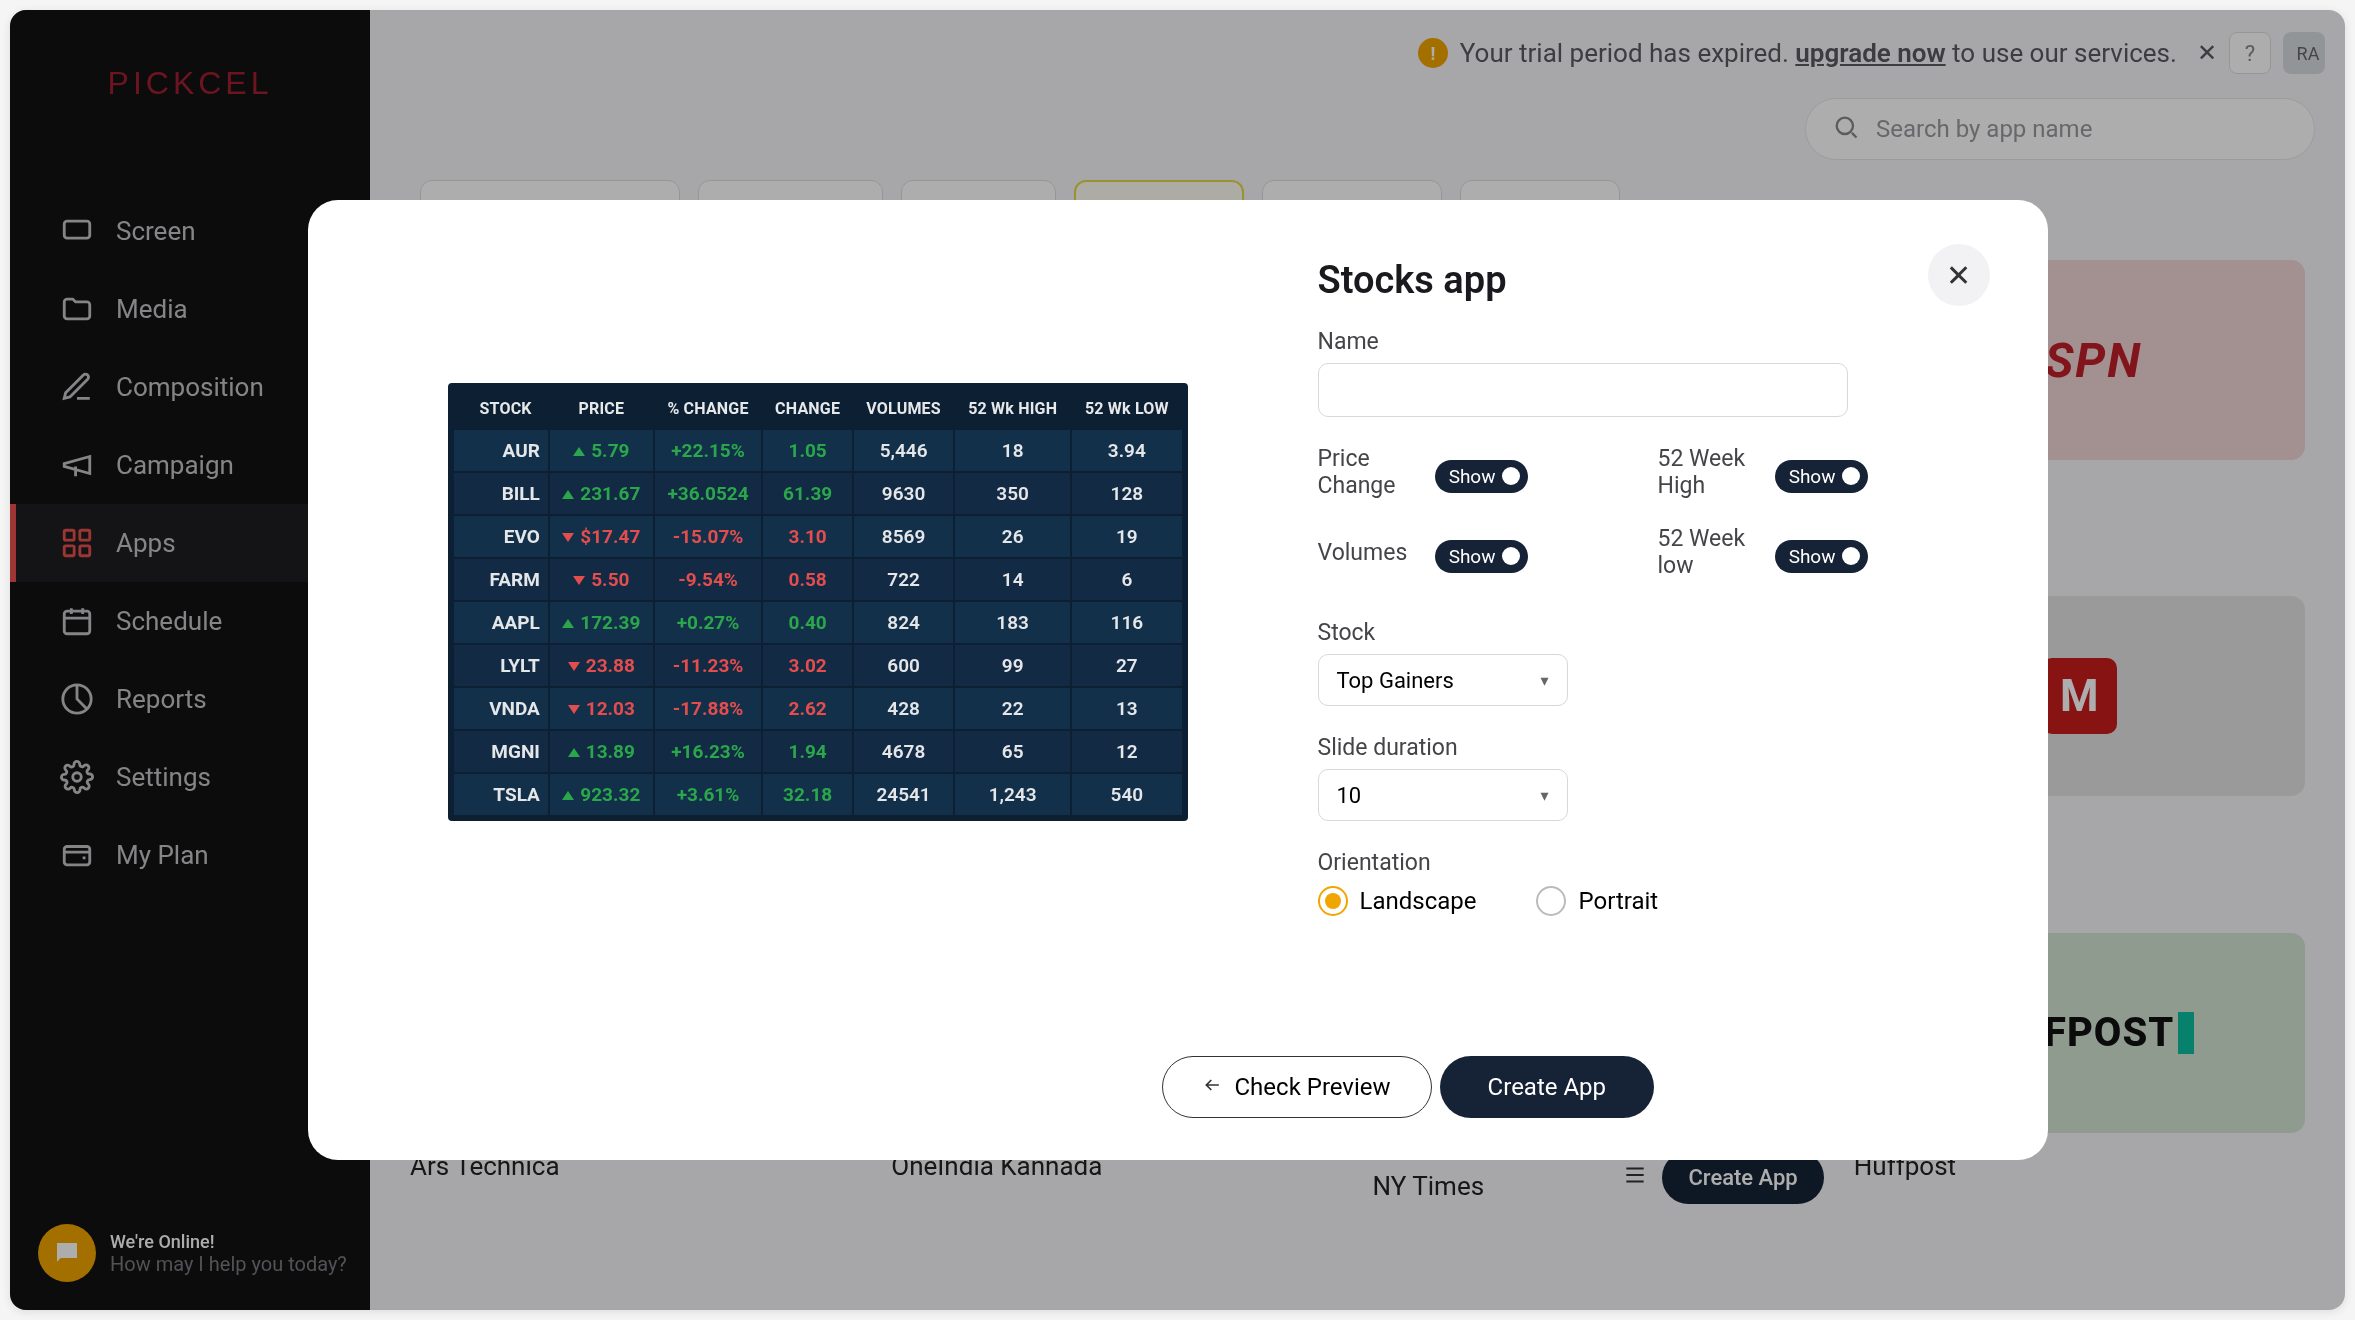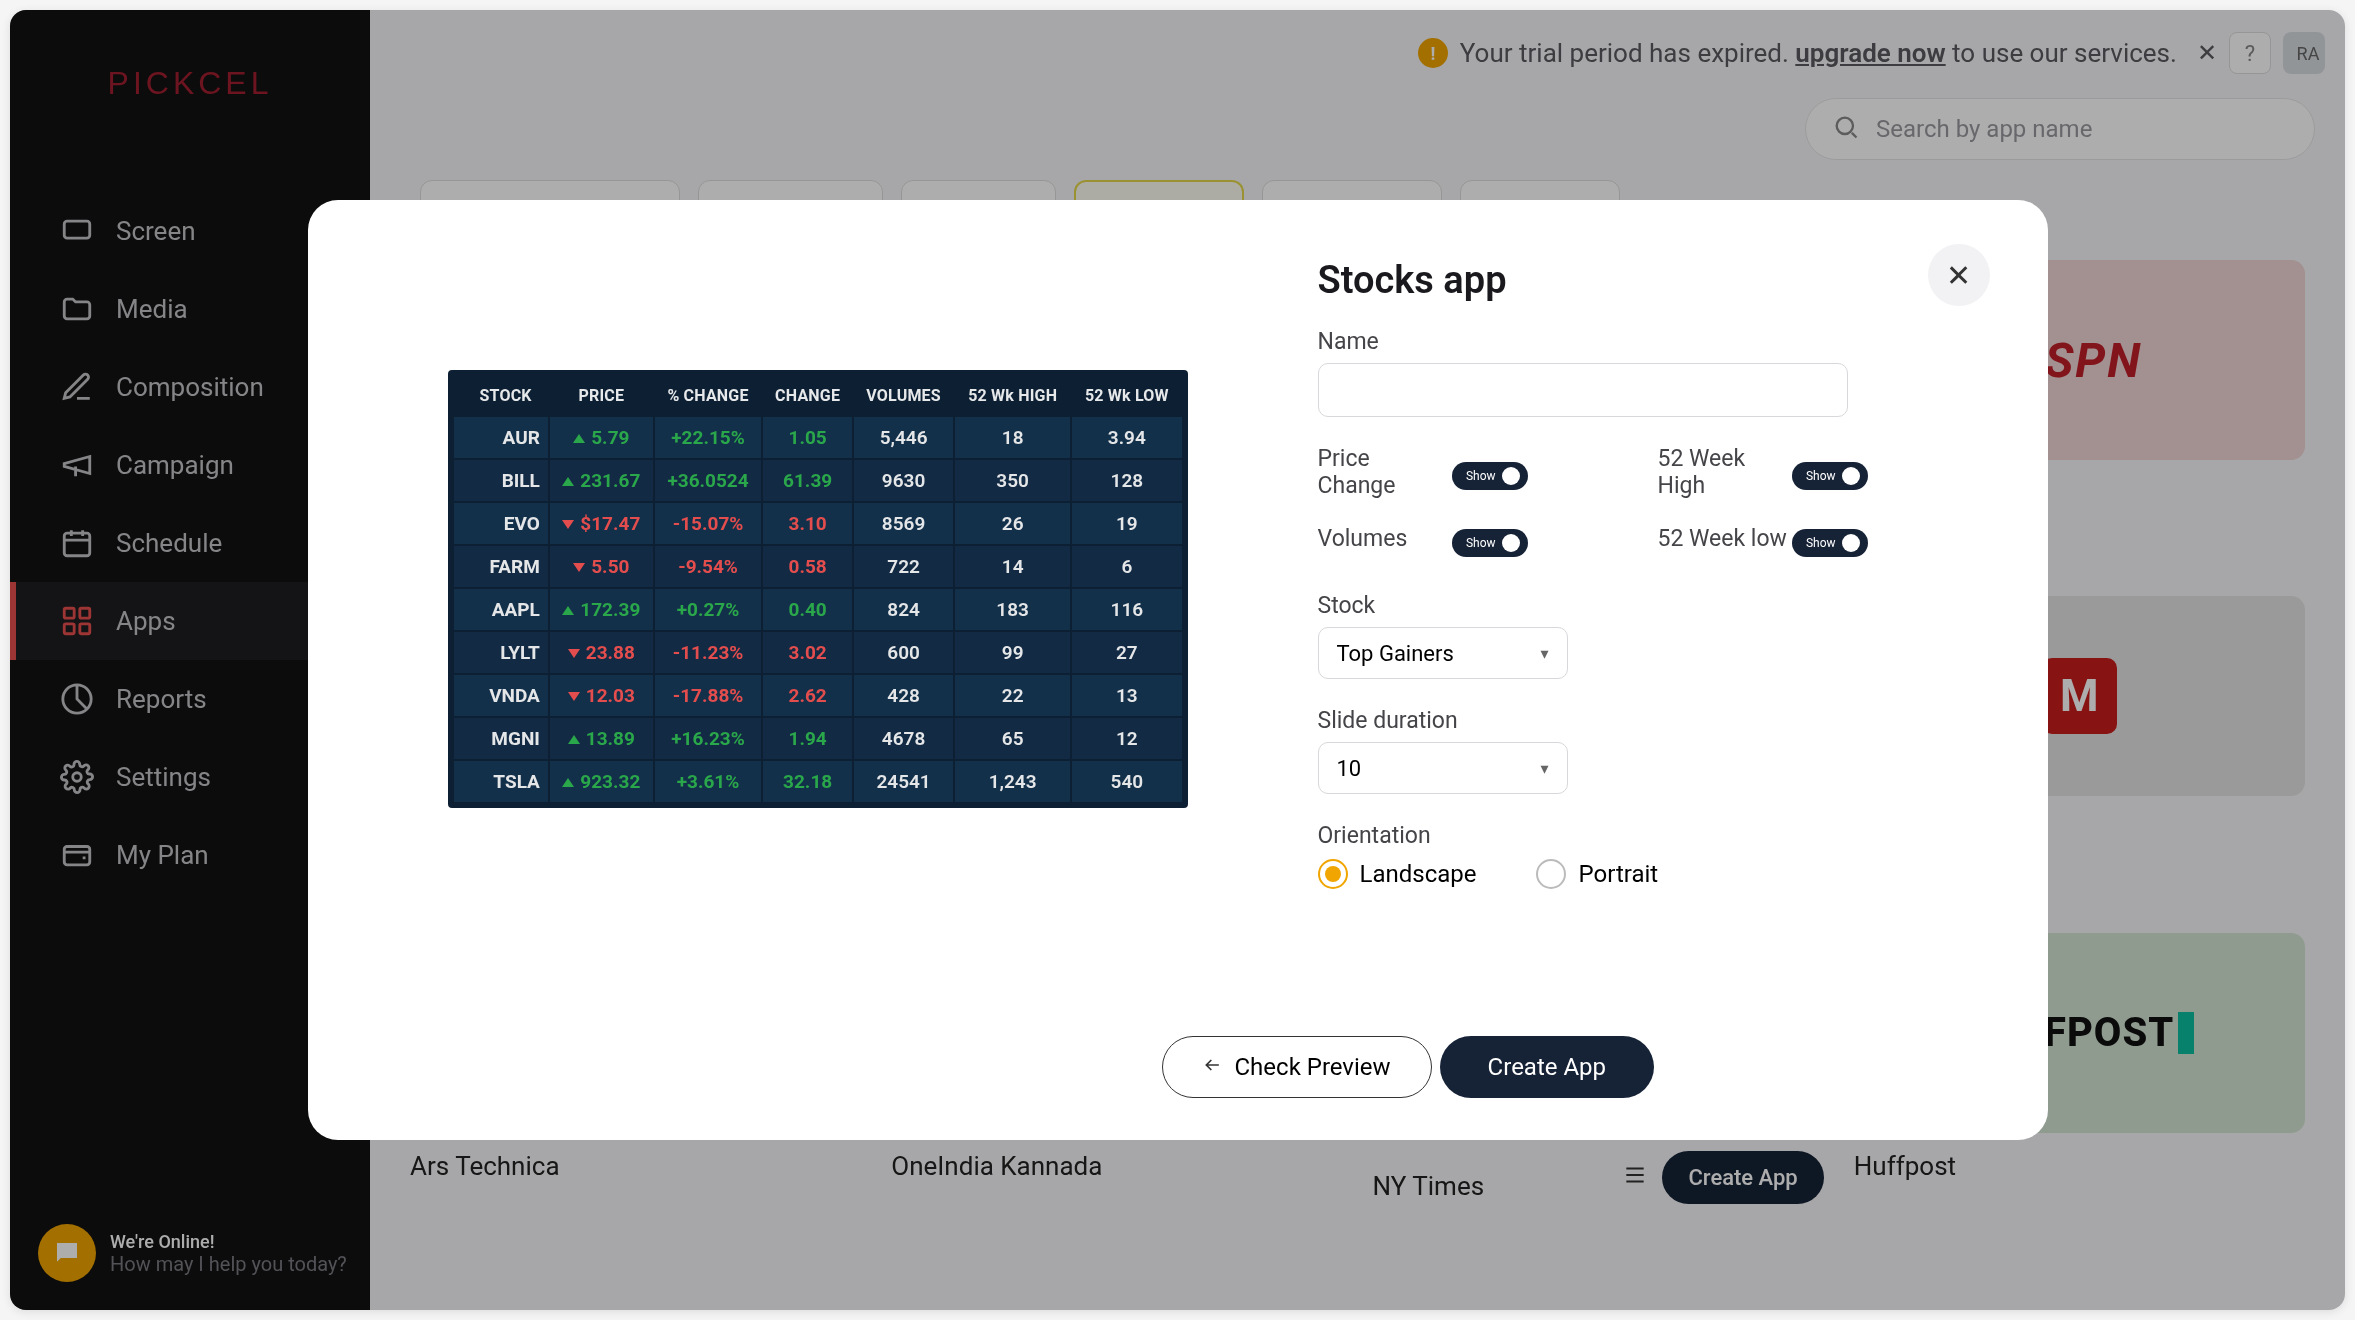--- a/index.html
+++ b/index.html
@@ -377,21 +377,21 @@
     .toggle-item {
       display: flex;
       align-items: center;
       justify-content: space-between;
       padding-right: 110px;
     }
     .toggle-pill {
       background: #162236;
       border-radius: 999px;
       color: #fff;
-      font-size: 12px;
+      font-size: 19px;
       padding: 5px 8px 5px 14px;
       display: flex;
       align-items: center;
       gap: 6px;
     }
     .toggle-knob {
       width: 18px;
       height: 18px;
       border-radius: 50%;
       background: #fff;
@@ -501,39 +501,39 @@
       <span>Composition</span>
     </div>
     <div class="nav-item">
       <span class="nav-icon">
           <svg width="34" height="34" viewBox="0 0 24 24" fill="none" stroke="#c5c5c8" stroke-width="2">
             <path d="M3 11l18-5v12L3 13v-2zM11 13v7"></path>
           </svg>
         </span>
       <span>Campaign</span>
     </div>
-    <div class="nav-item">
-      <span class="nav-icon">
-          <svg width="34" height="34" viewBox="0 0 24 24" fill="none" stroke="#c5c5c8" stroke-width="2">
-            <rect x="3" y="5" width="18" height="16" rx="2"></rect>
-            <path d="M8 3v4M16 3v4M3 10h18"></path>
-          </svg>
-        </span>
-      <span>Schedule</span>
-    </div>
     <div class="nav-item active">
       <span class="nav-icon">
           <svg width="34" height="34" viewBox="0 0 24 24" fill="none" stroke="#e94f4f" stroke-width="2">
             <rect x="3" y="3" width="7" height="7" rx="1"></rect>
             <rect x="14" y="3" width="7" height="7" rx="1"></rect>
             <rect x="3" y="14" width="7" height="7" rx="1"></rect>
             <rect x="14" y="14" width="7" height="7" rx="1"></rect>
           </svg>
         </span>
       <span>Apps</span>
+    </div>
+    <div class="nav-item">
+      <span class="nav-icon">
+          <svg width="34" height="34" viewBox="0 0 24 24" fill="none" stroke="#c5c5c8" stroke-width="2">
+            <rect x="3" y="5" width="18" height="16" rx="2"></rect>
+            <path d="M8 3v4M16 3v4M3 10h18"></path>
+          </svg>
+        </span>
+      <span>Schedule</span>
     </div>
     <div class="nav-item">
       <span class="nav-icon">
           <svg width="34" height="34" viewBox="0 0 24 24" fill="none" stroke="#c5c5c8" stroke-width="2">
             <path d="M12 2a10 10 0 100 20 10 10 0 000-20zM12 2v10l7 7"></path>
           </svg>
         </span>
       <span>Reports</span>
     </div>
     <div class="nav-item">

